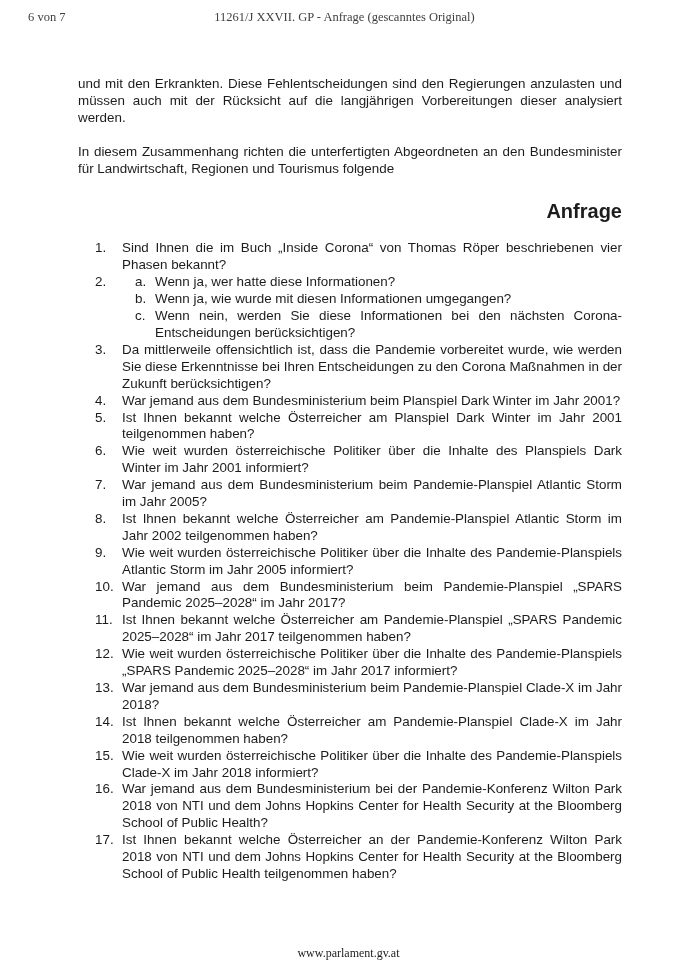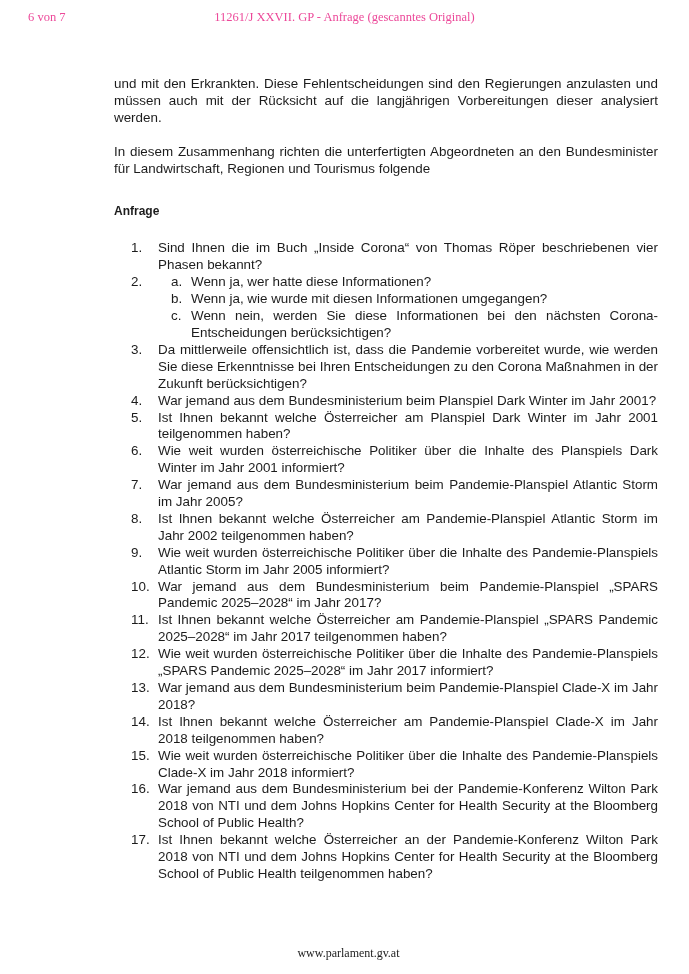--- a/index.html
+++ b/index.html
@@ -17,50 +17,49 @@
   }
   
   .header {
     position: absolute;
     top: 10px;
     left: 0;
     right: 0;
     height: 18px;
     font-family: "Liberation Serif", serif;
     font-size: 12.5px;
-    color: #ec4899;
+    color: #404040;
   }
   .page-number {
     position: absolute;
     left: 28px;
     top: 0;
   }
   .header-title {
     display: block;
     text-align: center;
   }
   
   .content {
     position: absolute;
     left: 78px;
     top: 76px;
     width: 544px;
     font-family: "Liberation Sans", sans-serif;
     font-size: 13.4px;
     line-height: 16.9px;
     text-align: justify;
-    margin-left: 36px;
   }
   .content p {
     margin: 0 0 17px 0;
   }
   .heading {
-    text-align: left;
+    text-align: right;
     font-weight: bold;
-    font-size: 12px;
+    font-size: 20px;
     margin: 25px 0 21px 0;
   }
   
   .q-list {
     margin: 0;
   }
   .q-item {
     display: flex;
     margin-left: 17px;
   }

